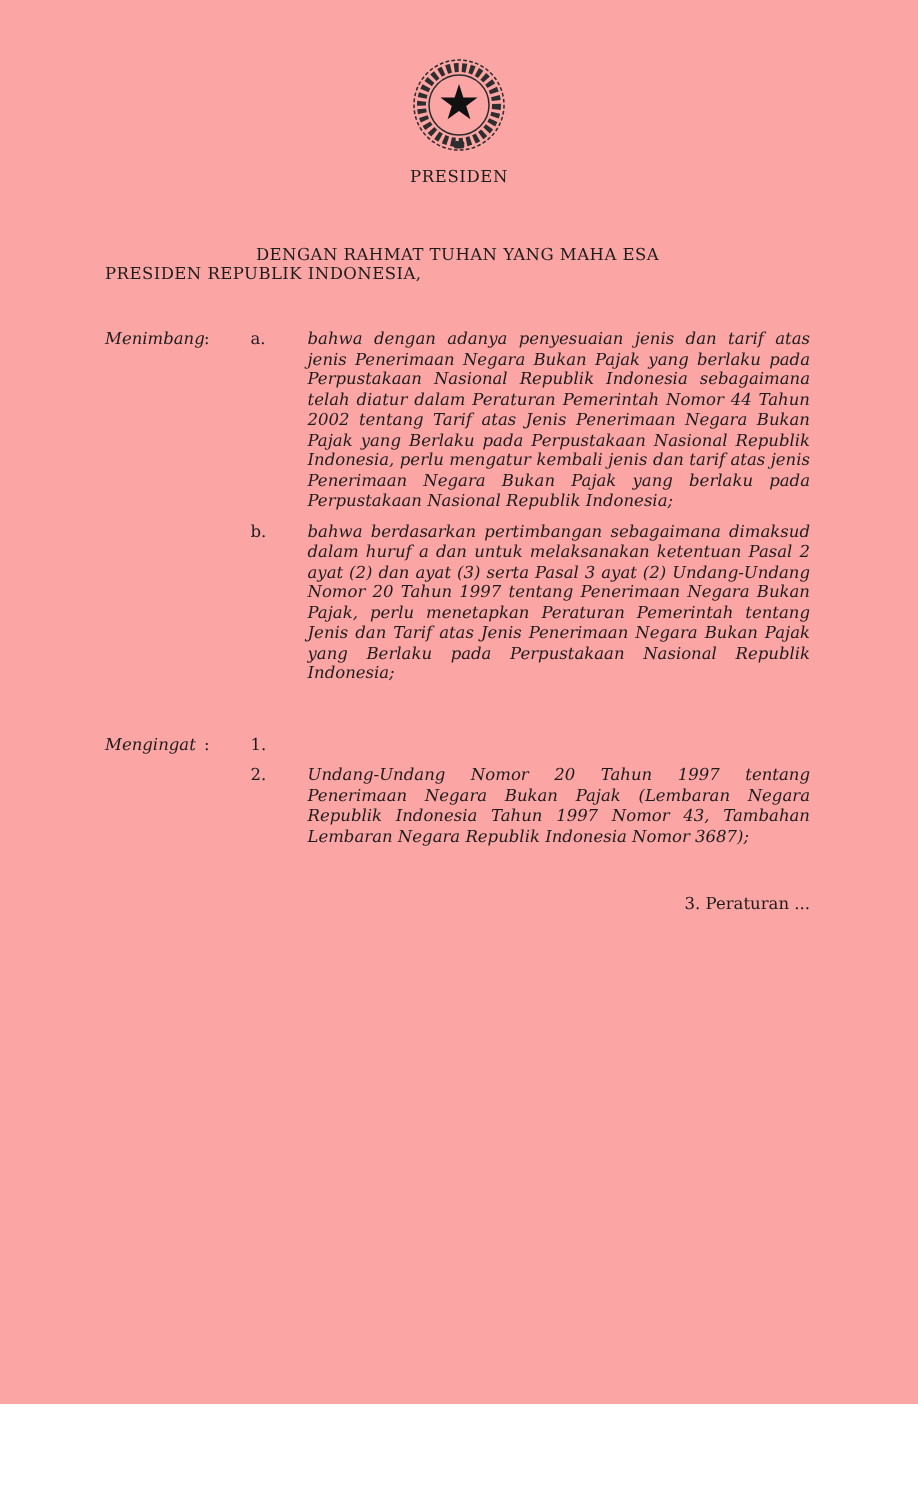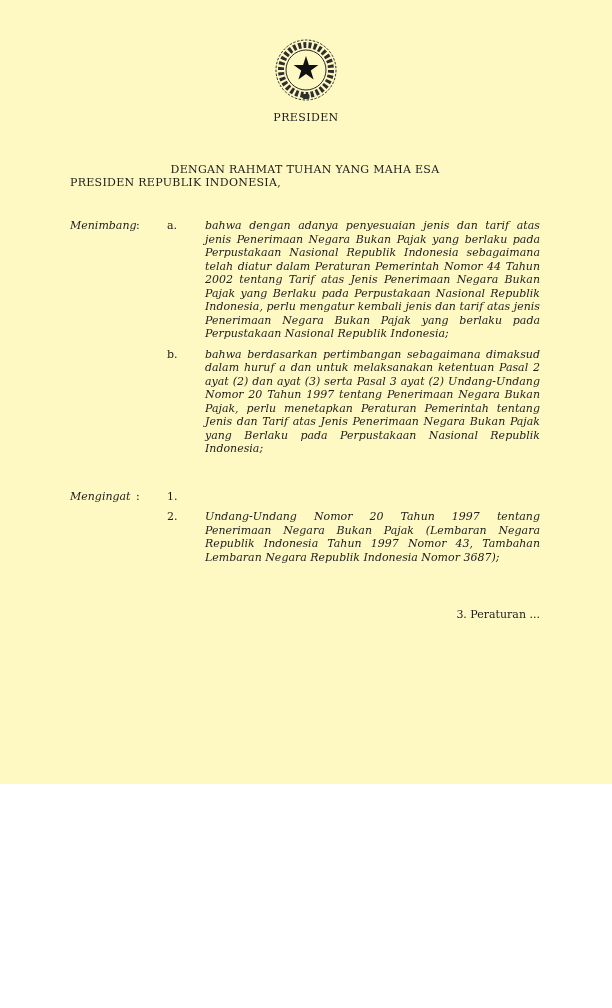--- a/index.html
+++ b/index.html
@@ -2,23 +2,23 @@
 <html><head>
 <meta charset="utf-8">
 <style>
   * { margin: 0; padding: 0; box-sizing: border-box; }
   html, body { background: #ffffff; }
   body { font-family: "DejaVu Serif", "Liberation Serif", serif; }
 
   .page {
     position: relative;
     width: 612px;
-    height: 784px;
+    height: 936px;
     margin: 0 auto;
-    background: #fef9c3;
+    background: #fca5a5;
     color: #1c1c1c;
     overflow: hidden;
   }
 
   .content {
     padding: 0 72px 0 70px;
   }
 
   
   .letterhead {
@@ -76,21 +76,21 @@
   .col-marker { line-height: 13.5px; }
   .col-text {
     line-height: 13.5px;
     text-align: justify;
     text-justify: inter-word;
     font-style: italic;
   }
 
   
   .catchword {
-    margin-top: 44px;
+    margin-top: 32px;
     text-align: right;
     font-size: 11px;
     line-height: 13.5px;
   }
 </style>
 </head>
 <body>
 
 <div class="page">
 

